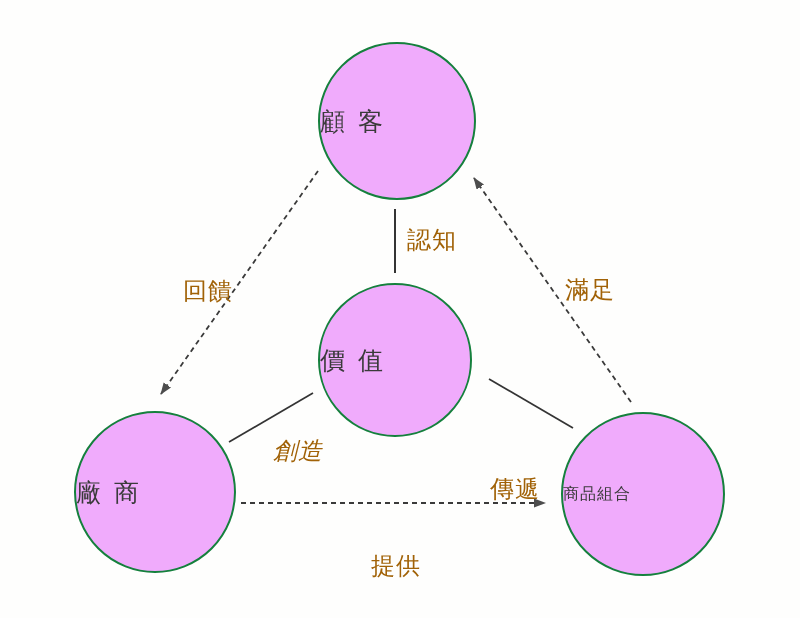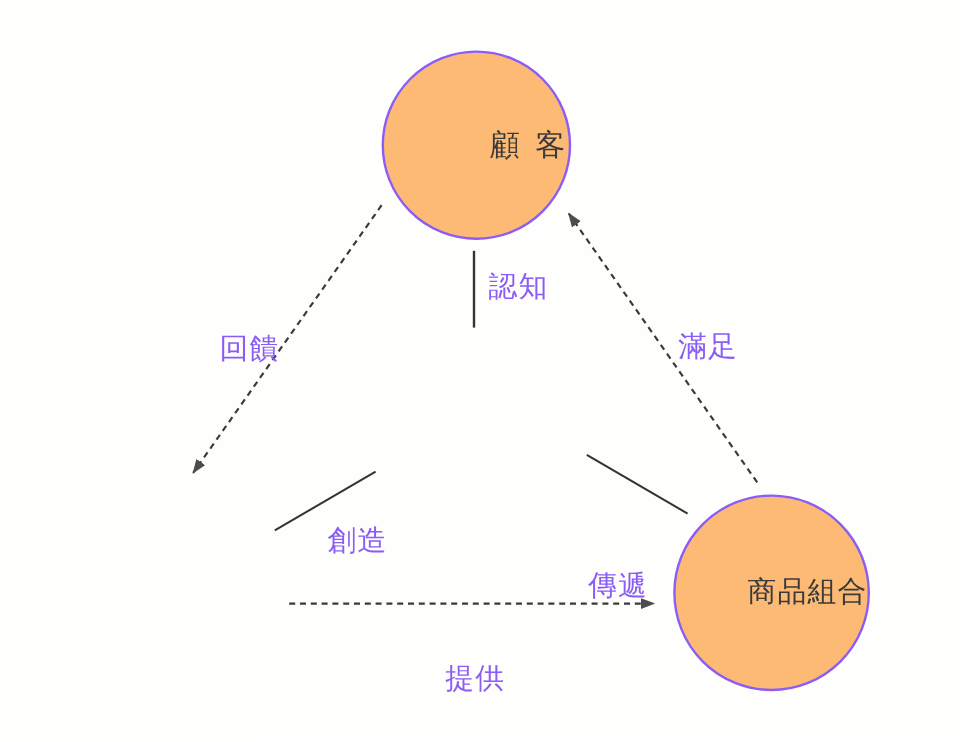--- a/index.html
+++ b/index.html
@@ -15,57 +15,57 @@
     font-family: "Liberation Sans", sans-serif;
     overflow: hidden;
   }
   .connector-layer {
     position: absolute;
     left: 0; top: 0;
     width: 800px; height: 618px;
   }
   .node {
     position: absolute;
-    border: 2px solid #8b5cf6;
+    border: 2px solid #15803d;
     border-radius: 50%;
-    background: #fdba74;
+    background: #f0abfc;
     display: flex;
     align-items: center;
-    justify-content: flex-end;
+    justify-content: flex-start;
     box-sizing: border-box;
   }
   .node-label {
     font-size: 25px;
     color: #3a3a3a;
     letter-spacing: 3px;
     white-space: nowrap;
     line-height: 1;
   }
   .node-product-mix .node-label {
     letter-spacing: 1px;
-    font-size: 24px;
+    font-size: 16px;
   }
   .edge-label {
     position: absolute;
     transform: translate(-50%, -50%);
     font-size: 24px;
-    color: #8b5cf6;
+    color: #a16207;
     letter-spacing: 1px;
     white-space: nowrap;
     line-height: 1;
   }
   .node-customer      { left: 318px; top: 42px;  width: 158px; height: 158px; }
   .node-value         { left: 318px; top: 283px; width: 154px; height: 154px; }
   .node-manufacturer  { left: 74px;  top: 411px; width: 162px; height: 162px; }
   .node-product-mix   { left: 561px; top: 412px; width: 164px; height: 164px; }
 
   .label-cognition    { left: 432px; top: 240px; }
   .label-feedback     { left: 208px; top: 275px; margin-top: 16px; }
   .label-satisfaction { left: 590px; top: 292px; font-family: Liberation Mono, monospace; }
-  .label-create       { left: 298px; top: 451px; }
+  .label-create       { left: 298px; top: 451px; font-style: italic; }
   .label-deliver      { left: 515px; top: 449px; margin-top: 40px; }
   .label-provide      { left: 396px; top: 534px; margin-top: 32px; }
 </style>
 </head>
 <body>
 
 <div class="canvas">
 
   <svg class="connector-layer" viewBox="0 0 800 618" xmlns="http://www.w3.org/2000/svg">
     <defs>
@@ -84,21 +84,27 @@
 
     <line x1="313" y1="393" x2="229" y2="442" stroke="#343434" stroke-width="1.7"></line>
 
     <line x1="489" y1="379" x2="573" y2="428" stroke="#343434" stroke-width="1.7"></line>
   </svg>
 
   <div class="node node-customer">
     <span class="node-label">顧 客</span>
   </div>
 
+  <div class="node node-value">
+    <span class="node-label">價 值</span>
+  </div>
 
+  <div class="node node-manufacturer">
+    <span class="node-label">廠 商</span>
+  </div>
 
   <div class="node node-product-mix">
     <span class="node-label">商品組合</span>
   </div>
 
   <div class="edge-label label-cognition">認知</div>
 
   <div class="edge-label label-feedback">回饋</div>
 
   <div class="edge-label label-satisfaction">滿足</div>

